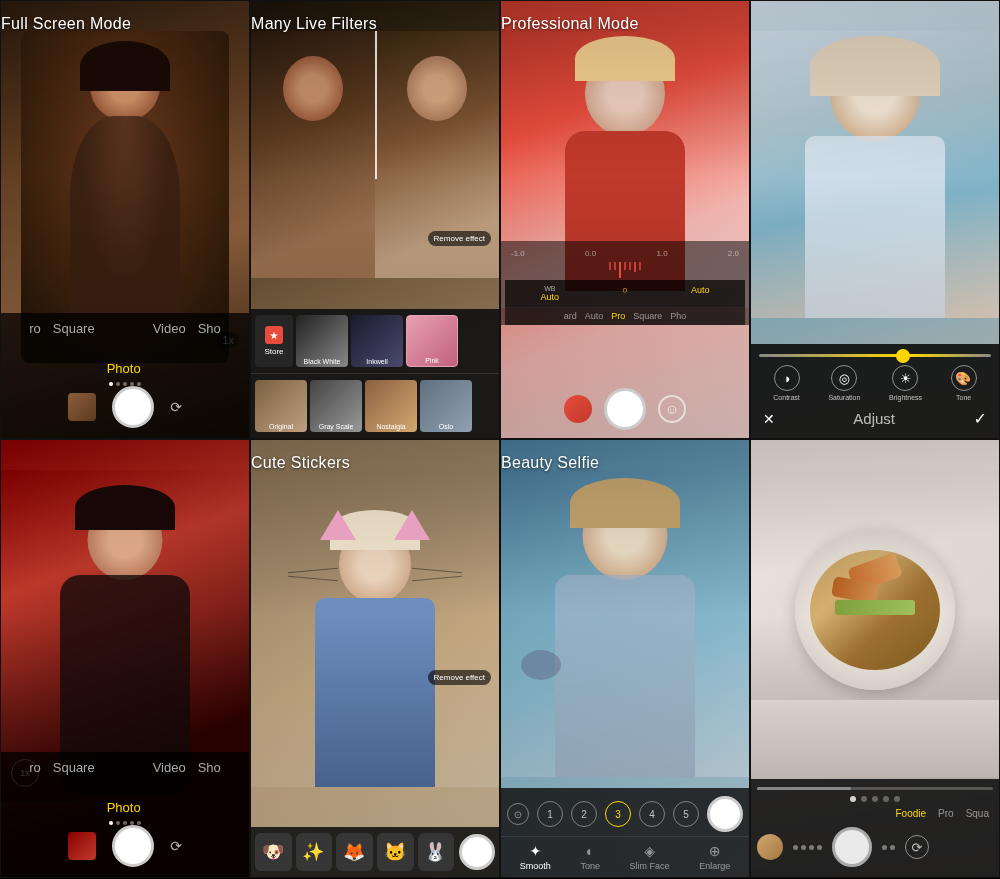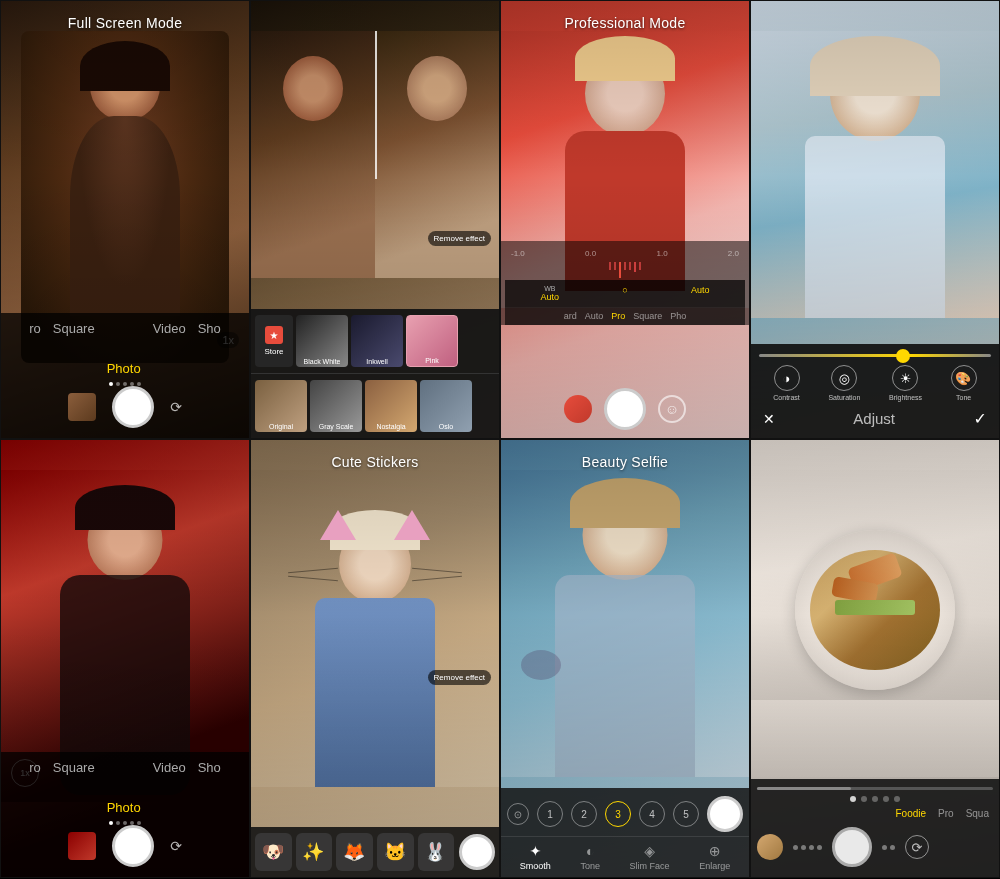--- a/index.html
+++ b/index.html
@@ -30,23 +30,22 @@
     .cell-5 { background: linear-gradient(160deg, #8b0000 0%, #c0392b 30%, #2c0000 80%); }
     .cell-6 { background: linear-gradient(160deg, #8b7355 0%, #a0896a 30%, #c4a882 60%, #ddc8a8 100%); }
     .cell-7 { background: linear-gradient(160deg, #4a7c9e 0%, #6b9fb5 30%, #88b8cc 60%, #c9dde8 100%); }
     .cell-8 { background: linear-gradient(160deg, #e8e0d8 0%, #f0e8e0 30%, #d8d0c8 60%, #c0b8b0 100%); }
 
     .cell-title {
       position: absolute;
       top: 14px;
       left: 0;
       right: 0;
-      text-align: center;
       color: #fff;
-      font-size: 14px;
+      font-size: 16px;
       font-weight: 500;
       text-shadow: 0 1px 3px rgba(0,0,0,0.7);
       letter-spacing: 0.3px;
       z-index: 10;
     }
     .camera-bar {
       position: absolute;
       bottom: 0; left: 0; right: 0;
       background: rgba(0,0,0,0.75);
       padding: 8px 6px 10px;
@@ -520,20 +519,21 @@
     <div style="position:absolute;top:30px;left:0;right:0;bottom:160px;overflow:hidden;">
 
       <div style="position:absolute;top:0;left:0;width:50%;height:100%;background:linear-gradient(160deg,#2a1a0e 0%,#5c3a1e 40%,#9a7050 80%)">
         <div style="position:absolute;top:25px;left:50%;transform:translateX(-50%);width:60px;height:65px;border-radius:50%;background:radial-gradient(circle,#c8906a 30%,#a06040 70%)"></div>
       </div>
       <div style="position:absolute;top:0;right:0;width:50%;height:100%;background:linear-gradient(160deg,#3a2810 0%,#7a5030 40%,#bfa080 80%)">
         <div style="position:absolute;top:25px;left:50%;transform:translateX(-50%);width:60px;height:65px;border-radius:50%;background:radial-gradient(circle,#d4a880 30%,#b08060 70%)"></div>
       </div>
       <div class="compare-line"></div>
     </div>
+    <div class="cell-title">Many Live Filters</div>
     <div class="remove-effect">Remove effect</div>
     <div class="filter-panel">
       <div class="filter-row-top">
         <div class="store-btn">
           <div class="store-icon">★</div>
           <span>Store</span>
         </div>
         <div class="filter-thumb ft-bw">
           <div class="filter-thumb-label">Black White</div>
         </div>

